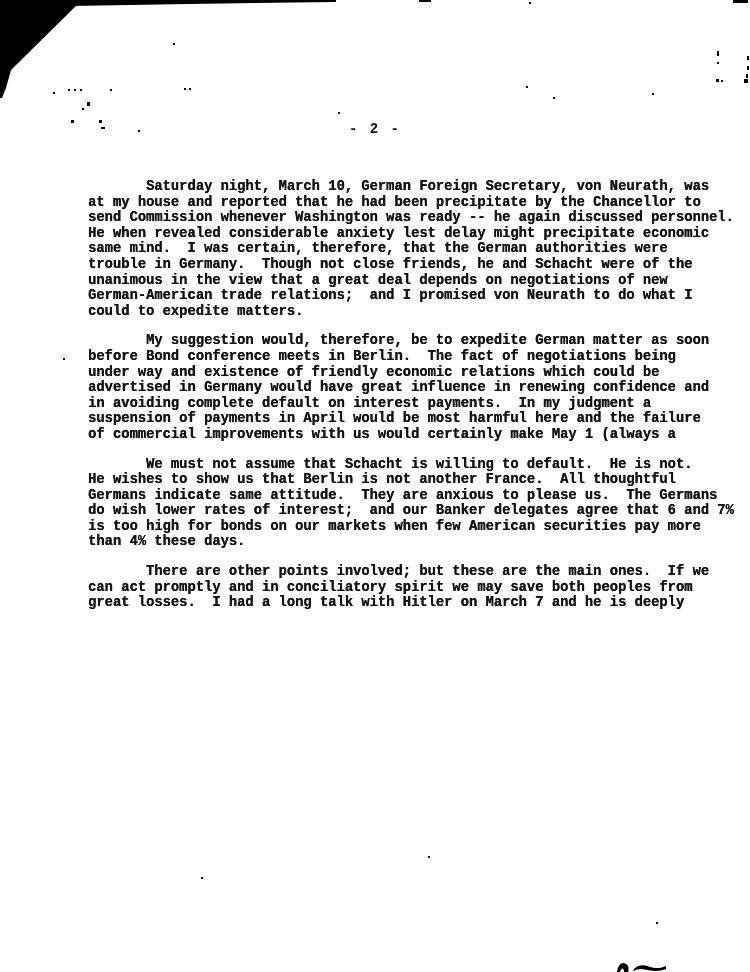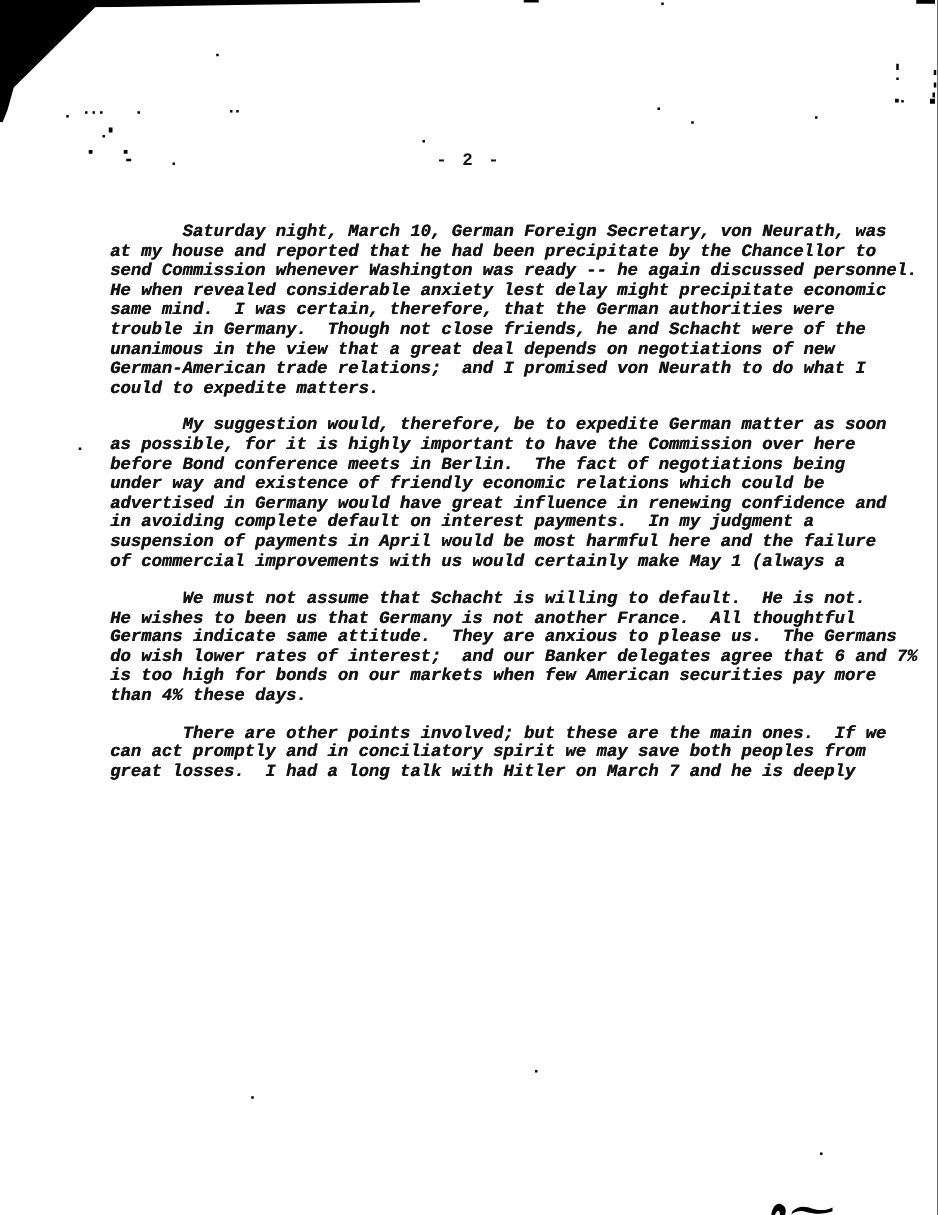--- a/index.html
+++ b/index.html
@@ -43,21 +43,21 @@
   }
   .letter-body {
     position: absolute;
     left: 88px; top: 179px;
     width: 662px;
     font-size: 13.8px;
     line-height: 15.6px;
     text-shadow: 0.3px 0 0 #141414;
   }
   .paragraph { margin: 0 0 14px 0; }
-  .line { white-space: pre; font-style: italic; }
+  .line { white-space: pre; }
   .speck { position: absolute; background: #000; }
   .hand-mark { position: absolute; left: 613px; top: 959px; }
 </style>
 </head>
 <body>
 
 <div class="page">
 
   <div class="corner-black"></div>
   <div class="top-strip"></div>
@@ -73,32 +73,31 @@
       <div class="line">He when revealed considerable anxiety lest delay might precipitate economic</div>
       <div class="line">same mind.  I was certain, therefore, that the German authorities were</div>
       <div class="line">trouble in Germany.  Though not close friends, he and Schacht were of the</div>
       <div class="line">unanimous in the view that a great deal depends on negotiations of new</div>
       <div class="line">German-American trade relations;  and I promised von Neurath to do what I</div>
       <div class="line">could to expedite matters.</div>
     </div>
 
     <div class="paragraph">
       <div class="line">       My suggestion would, therefore, be to expedite German matter as soon</div>
-      <div class="line">as possible, for it is highly important to have the Commission over here</div>
       <div class="line">before Bond conference meets in Berlin.  The fact of negotiations being</div>
       <div class="line">under way and existence of friendly economic relations which could be</div>
       <div class="line">advertised in Germany would have great influence in renewing confidence and</div>
       <div class="line">in avoiding complete default on interest payments.  In my judgment a</div>
       <div class="line">suspension of payments in April would be most harmful here and the failure</div>
       <div class="line">of commercial improvements with us would certainly make May 1 (always a</div>
     </div>
 
     <div class="paragraph">
       <div class="line">       We must not assume that Schacht is willing to default.  He is not.</div>
-      <div class="line">He wishes to been us that Germany is not another France.  All thoughtful</div>
+      <div class="line">He wishes to show us that Berlin is not another France.  All thoughtful</div>
       <div class="line">Germans indicate same attitude.  They are anxious to please us.  The Germans</div>
       <div class="line">do wish lower rates of interest;  and our Banker delegates agree that 6 and 7%</div>
       <div class="line">is too high for bonds on our markets when few American securities pay more</div>
       <div class="line">than 4% these days.</div>
     </div>
 
     <div class="paragraph">
       <div class="line">       There are other points involved; but these are the main ones.  If we</div>
       <div class="line">can act promptly and in conciliatory spirit we may save both peoples from</div>
       <div class="line">great losses.  I had a long talk with Hitler on March 7 and he is deeply</div>

